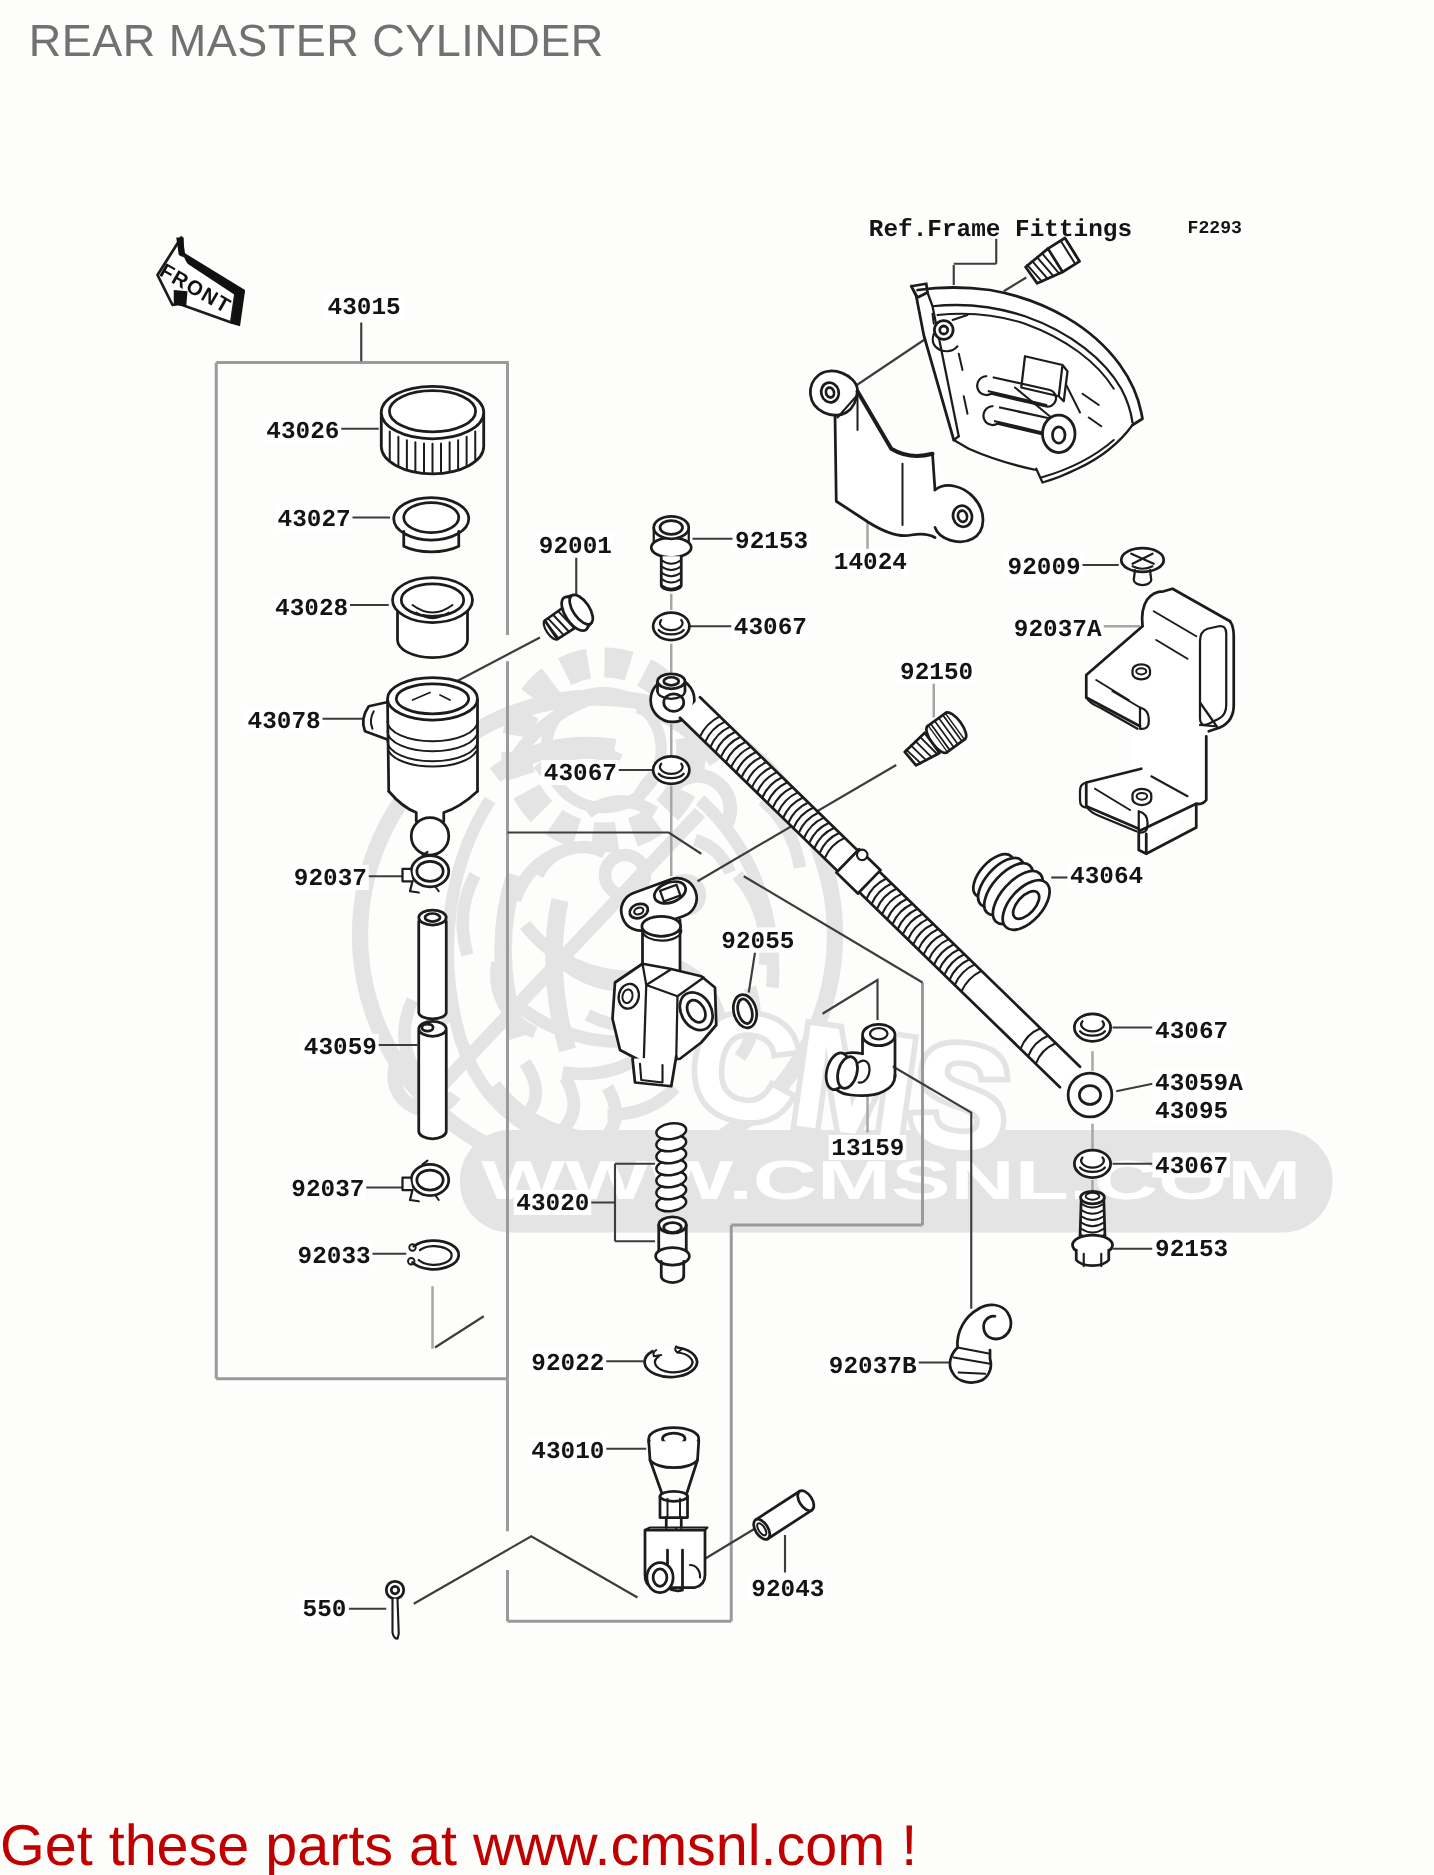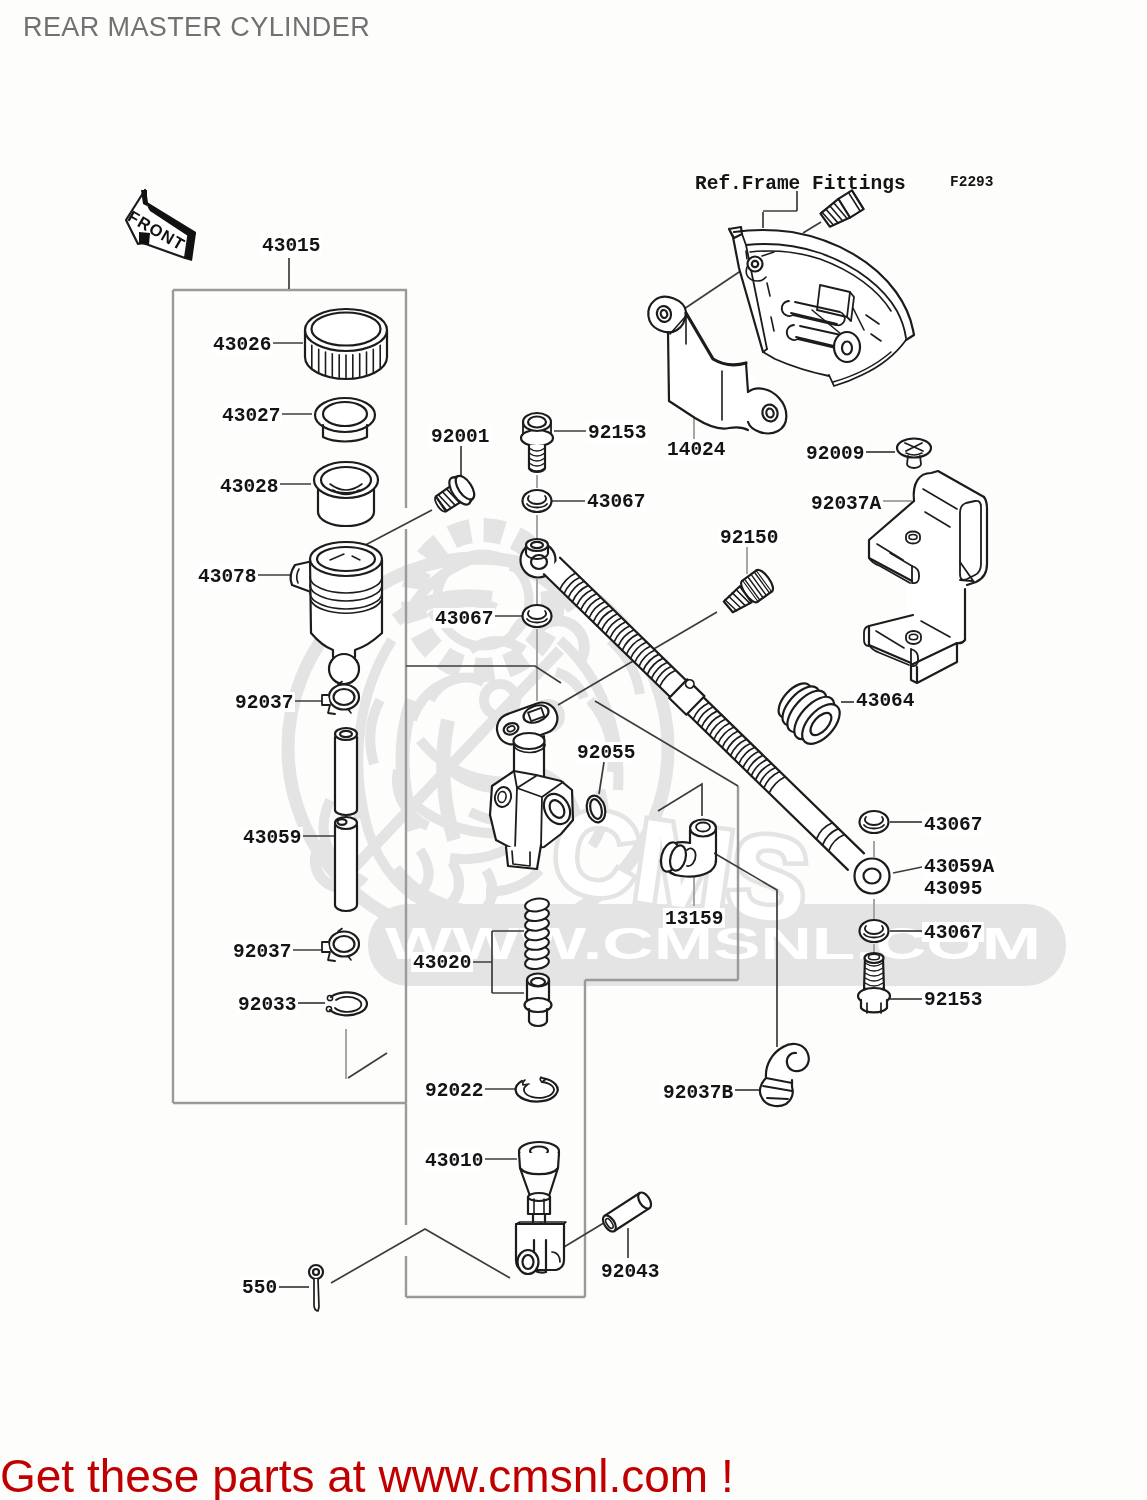--- a/index.html
+++ b/index.html
@@ -1,14 +1,14 @@
 <!DOCTYPE html>
 <html><head><meta charset="utf-8"><style>
 html,body{margin:0;padding:0;background:#fdfdfc;width:1147px;height:1500px;overflow:hidden}
-#title{position:absolute;left:23px;top:12px;font-family:"Liberation Sans",sans-serif;font-size:27px;color:#717171;letter-spacing:0.4px}
+#title{position:absolute;left:23px;top:12px;font-family:"Liberation Sans",sans-serif;font-size:36px;color:#717171;letter-spacing:0.4px}
 #banner{position:absolute;left:0;top:1449px;width:100%;text-align:left;font-family:"Liberation Sans",sans-serif;font-size:46px;color:#c00000}
 #art{position:absolute;left:0;top:0}
 </style></head><body>
 <div id="art"><svg width="1147" height="1500" viewBox="0 0 1147 1500">
       <g id="wm">
         <g fill="none" stroke="#e4e4e4">
           <circle cx="478" cy="748" r="190" stroke-width="13"></circle>
           <circle cx="483" cy="600" r="70" stroke-width="24" stroke-dasharray="20 13"></circle>
           <circle cx="483" cy="600" r="46" stroke-width="9"></circle>
           <g stroke-width="10">

